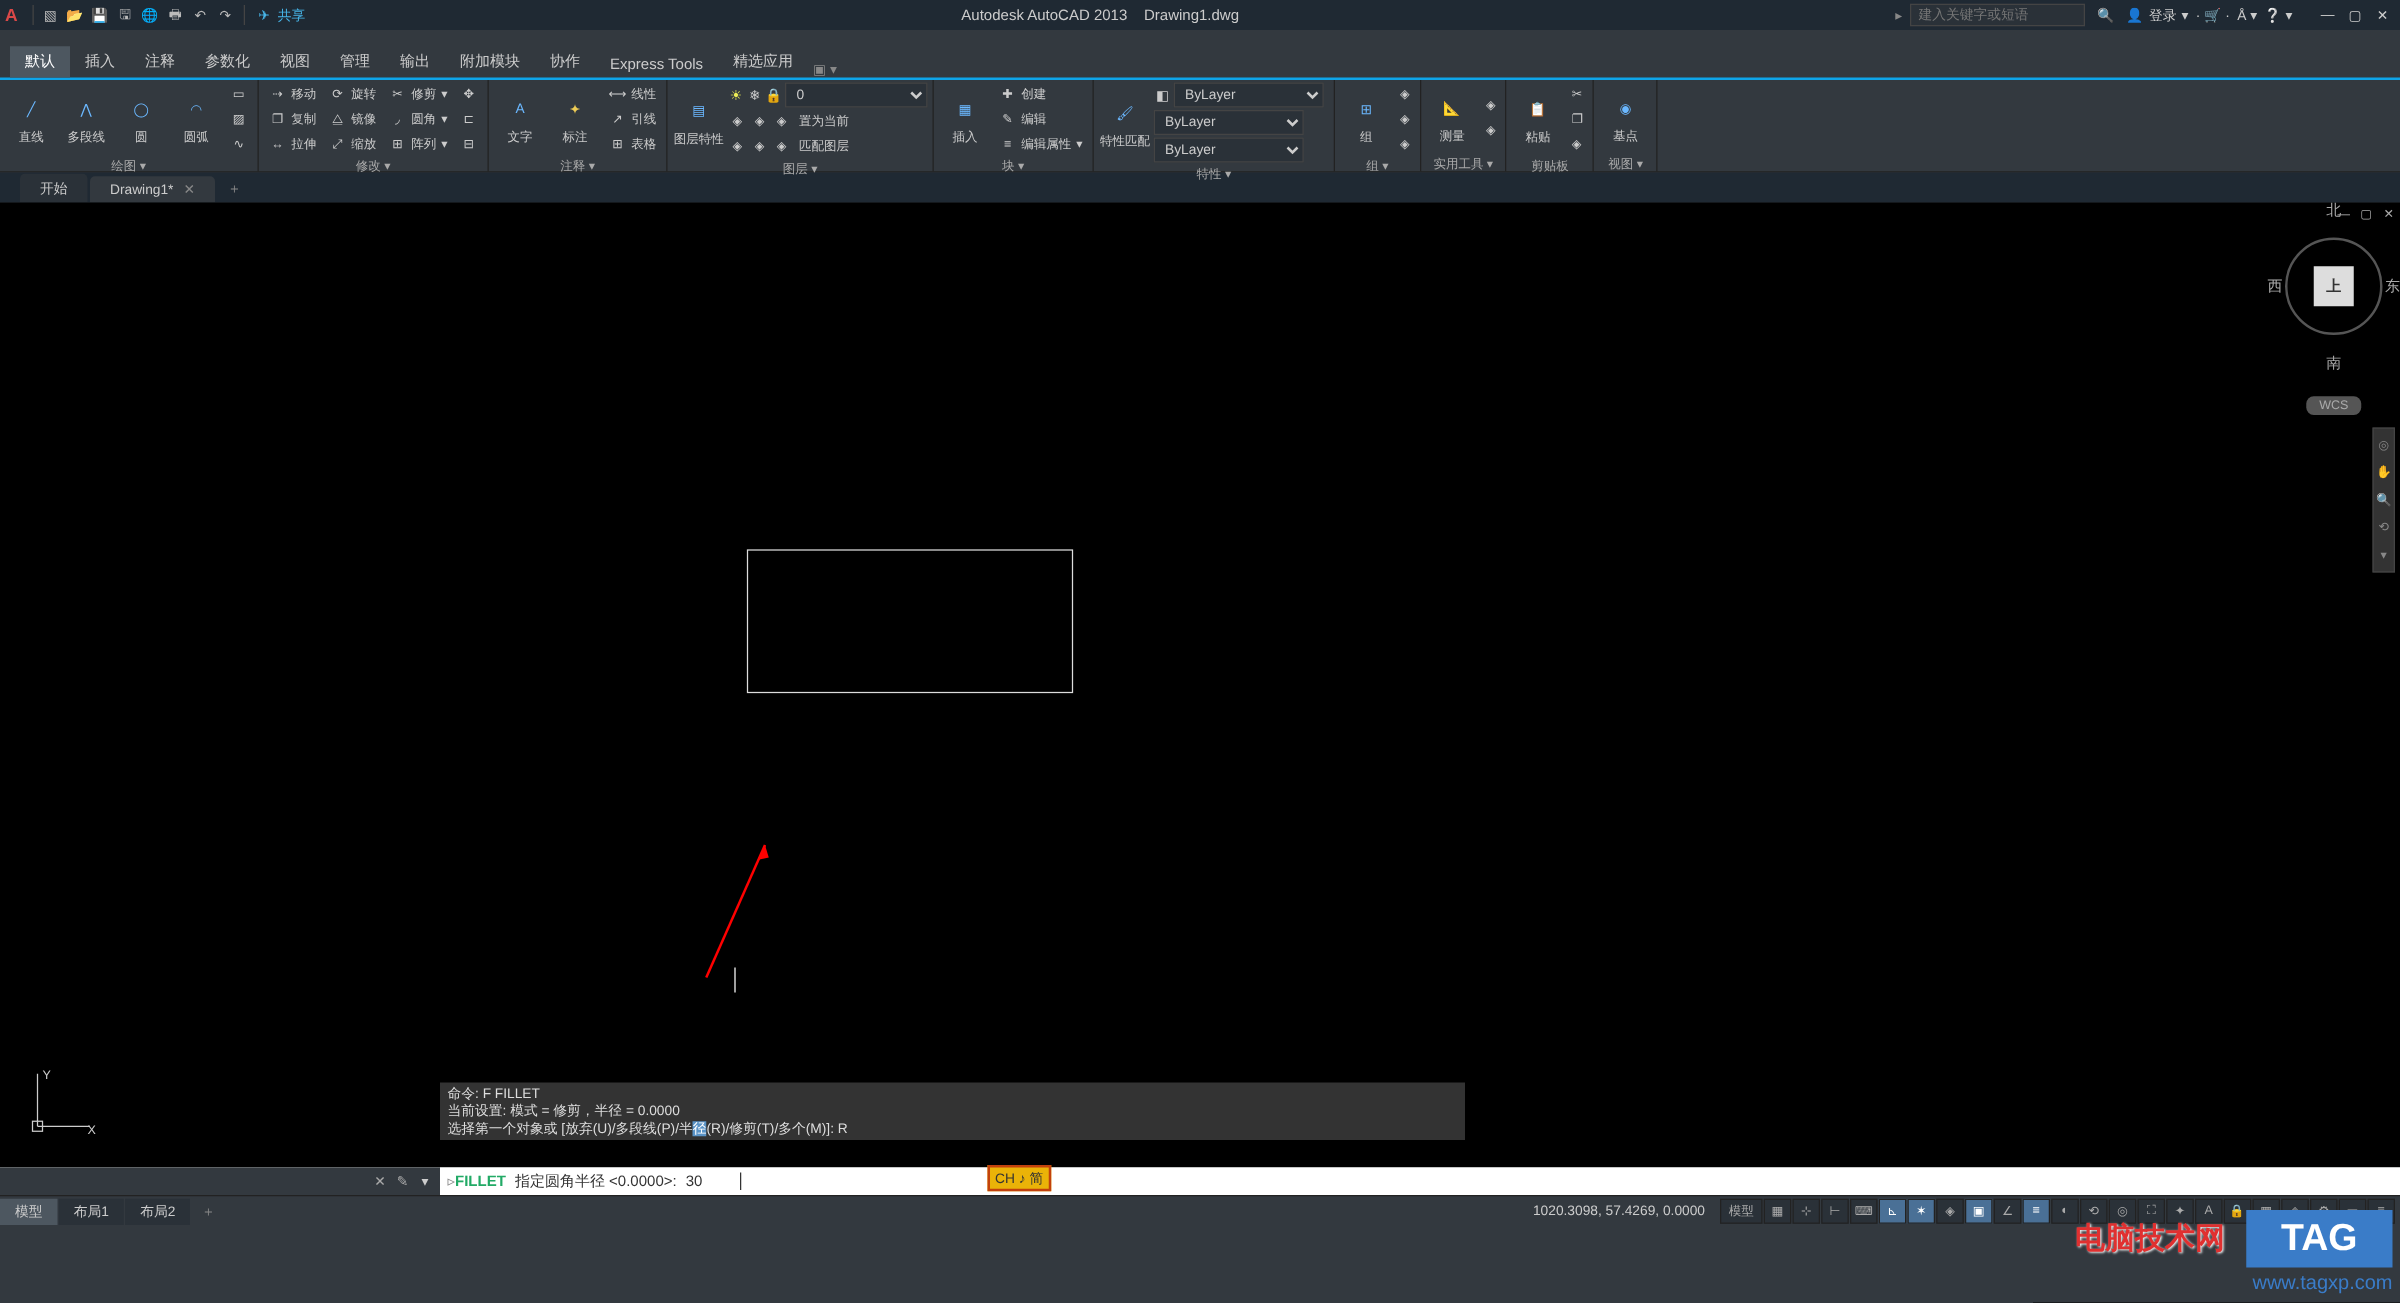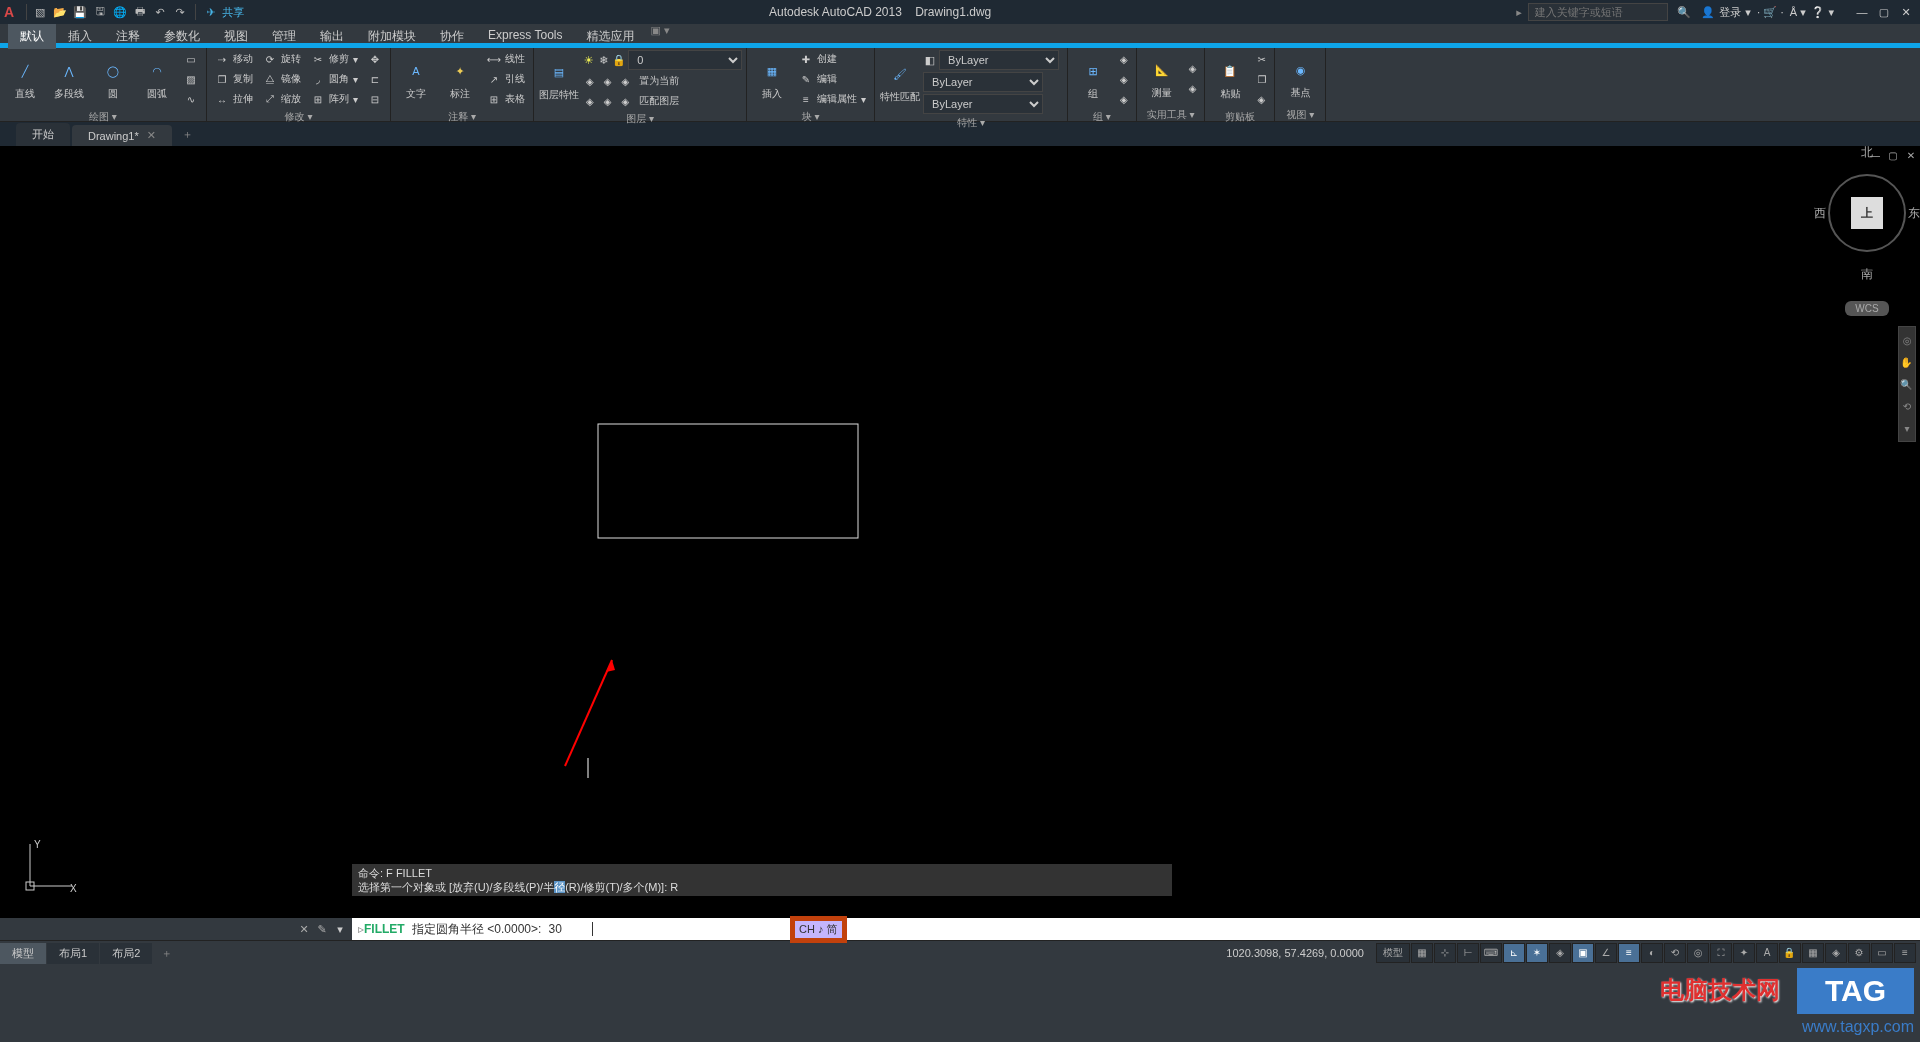--- a/index.html
+++ b/index.html
@@ -10,21 +10,21 @@
 .qat-icon { width: 18px; height: 18px; display: flex; align-items: center; justify-content: center; color: #bbb; cursor: pointer; }
 .qat-sep { width: 1px; height: 16px; background: #444; margin: 0 4px; }
 .title-center { flex: 1; text-align: center; color: #ccc; font-size: 12px; }
 .title-right { display: flex; align-items: center; gap: 6px; }
 .search-box { background: #2a3138; border: 1px solid #444; padding: 2px 6px; width: 140px; color: #888; font-size: 11px; }
 .search-icon { color: #ccc; padding: 0 4px; }
 .login-btn { display: flex; align-items: center; gap: 4px; color: #ccc; }
 .win-controls { display: flex; gap: 2px; margin-left: 12px; }
 .win-btn { width: 20px; height: 18px; display: flex; align-items: center; justify-content: center; color: #ccc; cursor: pointer; }
 
-.menubar { height: 24px; background: #33393f; display: flex; align-items: flex-start; padding-left: 8px; border-bottom: 5px solid #0ea5e9; }
+.menubar { height: 40px; background: #33393f; display: flex; align-items: flex-end; padding-left: 8px; border-bottom: 2px solid #0ea5e9; }
 .menu-item { padding: 4px 12px; color: #ccc; cursor: pointer; font-size: 12px; }
 .menu-item.active { background: #4d5760; color: #fff; }
 .menu-dropdown { color: #888; padding: 0 4px; }
 
 .ribbon { height: 74px; background: #33393f; display: flex; border-bottom: 1px solid #222; }
 .ribbon-panel { display: flex; flex-direction: column; border-right: 1px solid #222; padding: 2px 4px; }
 .ribbon-body { flex: 1; display: flex; align-items: center; gap: 2px; }
 .ribbon-title { text-align: center; font-size: 10px; color: #aaa; padding: 2px 0; }
 .rb-big { display: flex; flex-direction: column; align-items: center; justify-content: center; width: 42px; height: 56px; cursor: pointer; }
 .rb-big-icon { width: 28px; height: 28px; display: flex; align-items: center; justify-content: center; color: #6bb8ff; }
@@ -54,21 +54,21 @@
 .nav-icon { height: 18px; display: flex; align-items: center; justify-content: center; color: #888; font-size: 10px; }
 .ucs-axis { position: absolute; bottom: 20px; left: 20px; }
 
 .cmd-history { position: absolute; bottom: 22px; left: 352px; width: 820px; background: rgba(60,60,60,0.85); padding: 2px 6px; font-family: Consolas, monospace; font-size: 11px; color: #ddd; line-height: 14px; }
 .command-line { height: 22px; background: #fff; display: flex; align-items: center; position: relative; }
 .cmd-left-icons { display: flex; align-items: center; gap: 2px; padding: 0 4px; background: #33393f; height: 100%; width: 352px; justify-content: flex-end; }
 .cmd-ic { width: 16px; height: 16px; color: #aaa; display: flex; align-items: center; justify-content: center; font-size: 11px; }
 .cmd-prompt { background: #fff; color: #333; flex: 1; height: 100%; display: flex; align-items: center; padding: 0 6px; font-family: Consolas, monospace; font-size: 12px; }
 .cmd-prompt .cmd-name { color: #2a6; font-weight: bold; }
 .cmd-cursor { display: inline-block; width: 1px; height: 14px; background: #333; margin-left: 30px; }
-.ime-badge { position: absolute; left: 790px; top: -2px; background: #c4b5fd; border: 5px solid #c2410c; padding: 1px 4px; font-size: 11px; color: #333; }
+.ime-badge { position: absolute; left: 790px; top: -2px; background: #eab308; border: 2px solid #c2410c; padding: 1px 4px; font-size: 11px; color: #333; }
 
 .statusbar { height: 24px; background: #33393f; display: flex; align-items: center; border-top: 1px solid #222; }
 .model-tabs { display: flex; height: 100%; align-items: flex-end; }
 .model-tab { padding: 3px 12px; background: #2a3138; color: #ccc; font-size: 11px; margin-right: 1px; cursor: pointer; }
 .model-tab.active { background: #4d5760; }
 .model-tab-add { padding: 3px 8px; color: #888; cursor: pointer; }
 .status-spacer { flex: 1; }
 .coords { color: #ccc; font-size: 11px; padding: 0 8px; text-align: center; }
 .status-btns { display: flex; gap: 1px; padding: 0 4px; }
 .status-btn { width: 22px; height: 20px; background: #2a3138; display: flex; align-items: center; justify-content: center; color: #aaa; font-size: 10px; cursor: pointer; border: 1px solid #222; }
@@ -422,20 +422,21 @@
     <svg width="60" height="60">
       <line x1="10" y1="50" x2="10" y2="8" stroke="#ccc" stroke-width="1"></line>
       <line x1="10" y1="50" x2="52" y2="50" stroke="#ccc" stroke-width="1"></line>
       <text x="14" y="12" fill="#ccc" font-size="10">Y</text>
       <text x="50" y="56" fill="#ccc" font-size="10">X</text>
       <rect x="6" y="46" width="8" height="8" fill="none" stroke="#ccc"></rect>
     </svg>
   </div>
   <div class="cmd-history">
     <div>命令: F FILLET</div>
+    <div>当前设置: 模式 = 修剪，半径 = 0.0000</div>
     <div><span>选择第一个对象或 [放弃(U)/多段线(P)/半</span><span style="background:#5a93c6;color:#fff">径</span><span>(R)/修剪(T)/多个(M)]: R</span></div>
   </div>
 </div>
 
 <div class="command-line">
   <div class="cmd-left-icons">
     <span class="cmd-ic">✕</span>
     <span class="cmd-ic">✎</span>
     <span class="cmd-ic" style="color:#ccc">▾</span>
   </div>

